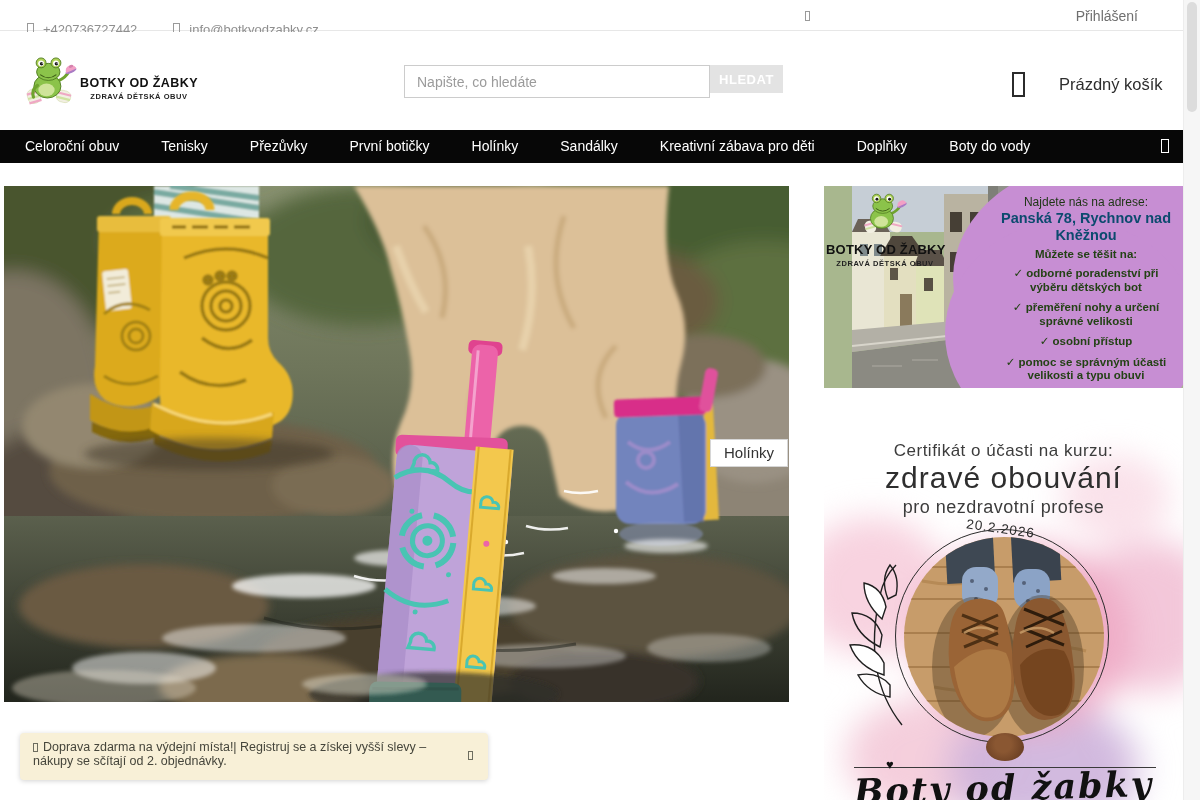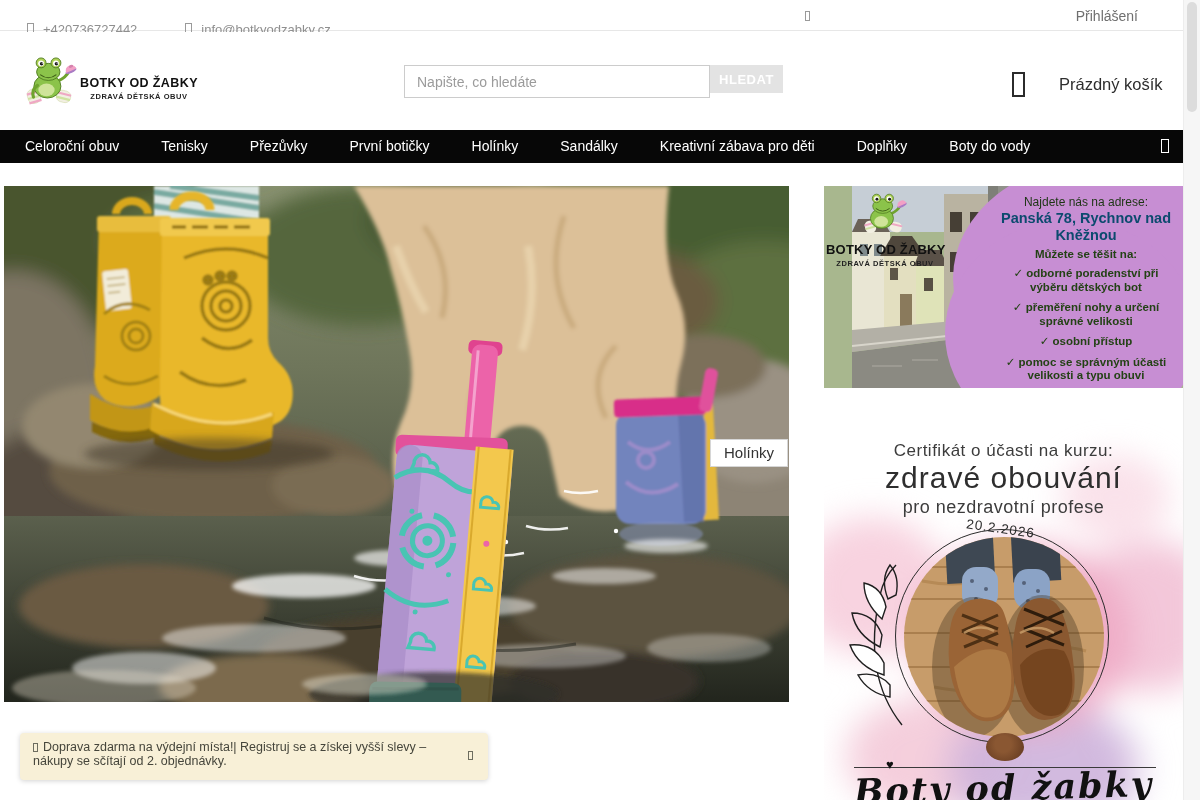--- a/index.html
+++ b/index.html
@@ -9,21 +9,21 @@
 
   
   #scrollstrip { position:absolute; right:0; top:0; width:17px; height:800px;
     background:#f6f6f6; border-left:1px solid #ededed; }
   #scrollthumb { position:absolute; left:3px; top:2px; width:10px; height:110px;
     background:#dcdcdc; border-radius:6px; }
 
   
   #topbar { position:absolute; left:0; top:0; width:1183px; height:31px;
     background:#fff; border-bottom:1px solid #e7e7e7; color:#8f8f8f; font-size:13px; }
-  .tb-left { position:absolute; left:27px; top:8px; height:43px; display:flex; align-items:center; gap:20px; }
+  .tb-left { position:absolute; left:27px; top:8px; height:43px; display:flex; align-items:center; gap:8px; }
   .tb-item { display:flex; align-items:center; gap:9px; color:#8f8f8f; cursor:pointer; }
   .tb-item + .tb-item { margin-left:28px; }
   .tofu { display:inline-block; border:1px solid #9a9a9a; }
   .tofu.sm { width:7px; height:13px; }
   .tofu.xs { width:5px; height:10px; }
   #tb-social { position:absolute; left:805px; top:11px; cursor:pointer; }
   #tb-login { position:absolute; right:45px; top:8px; color:#6f6f6f; font-size:14px; cursor:pointer; }
 
   
   #header { position:absolute; left:0; top:32px; width:1183px; height:98px; background:#fff; }

